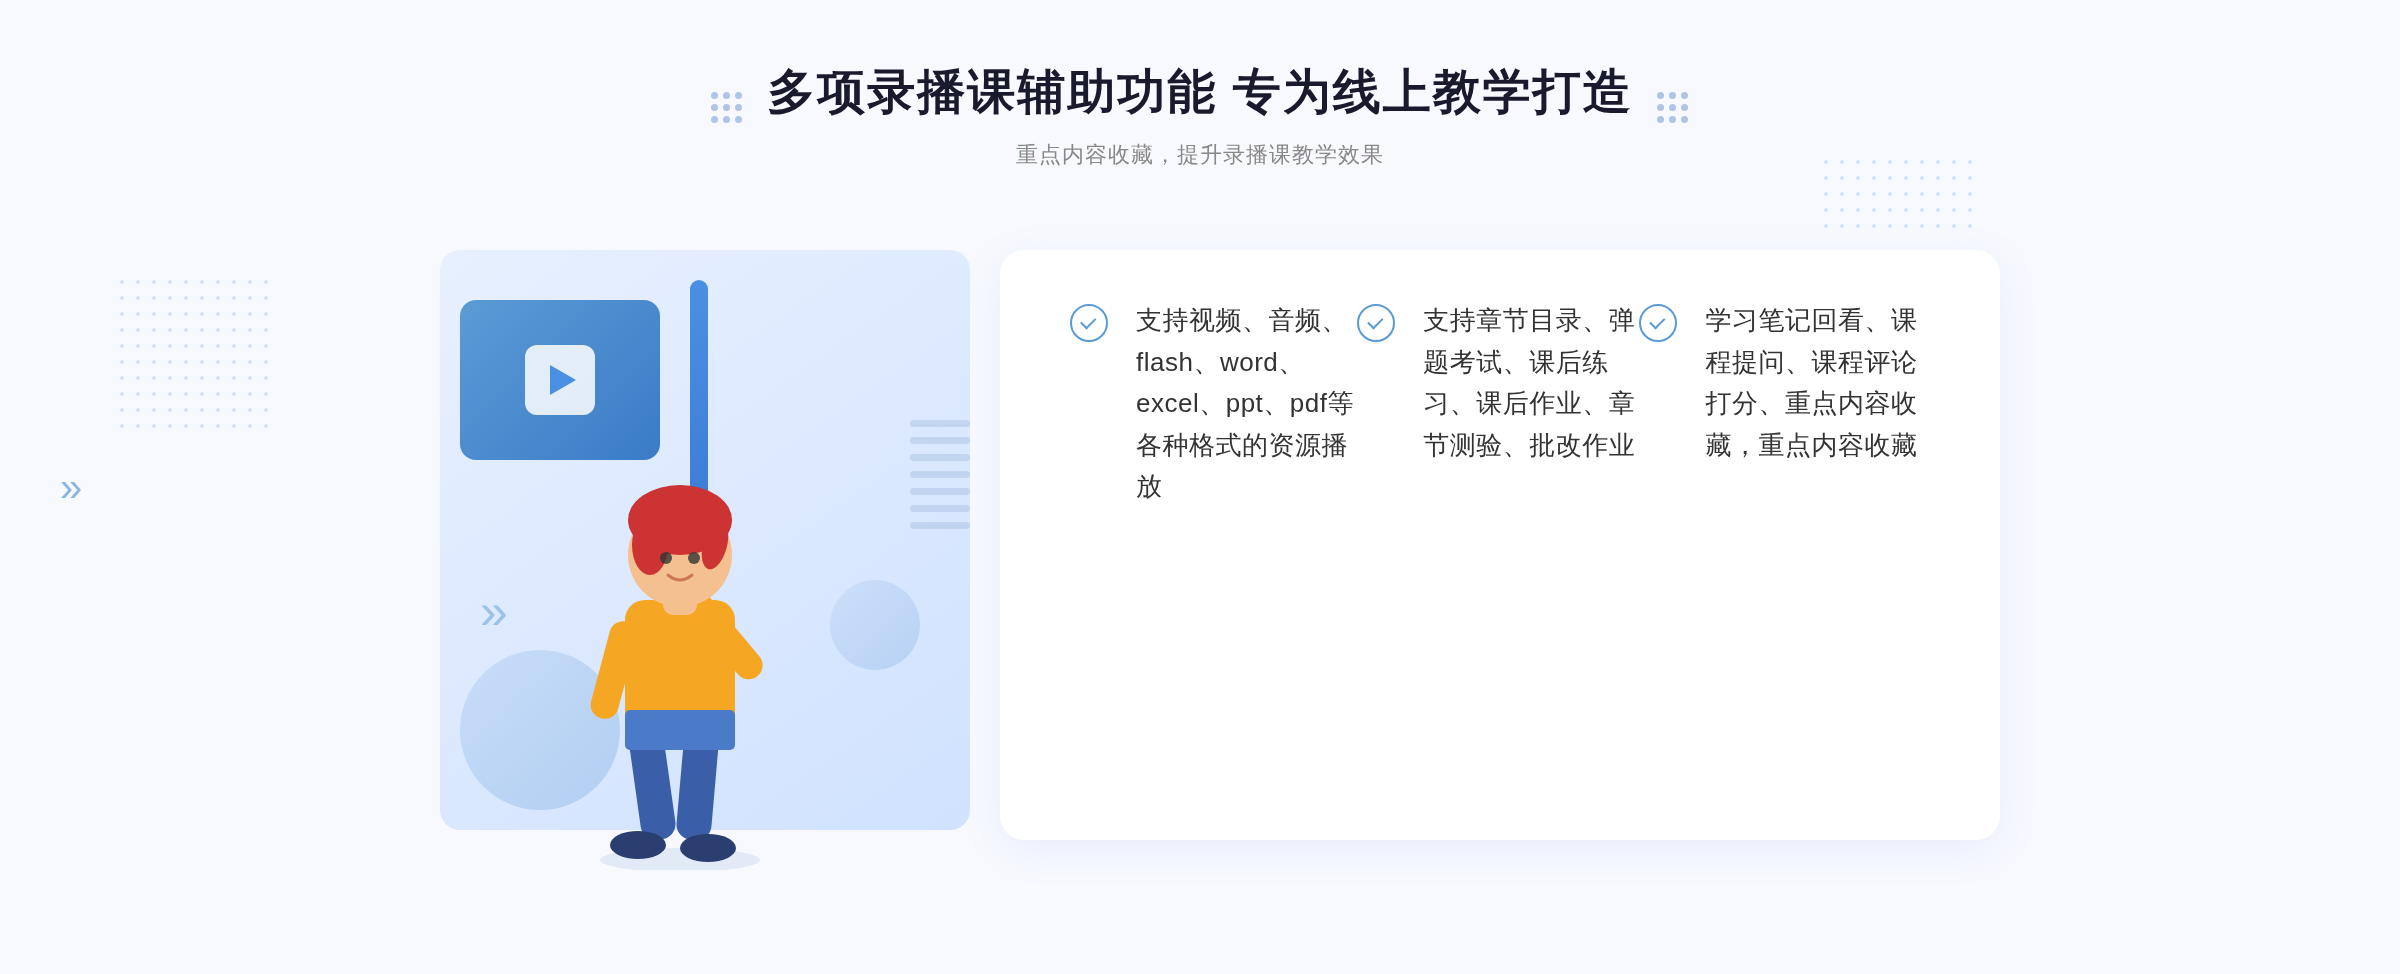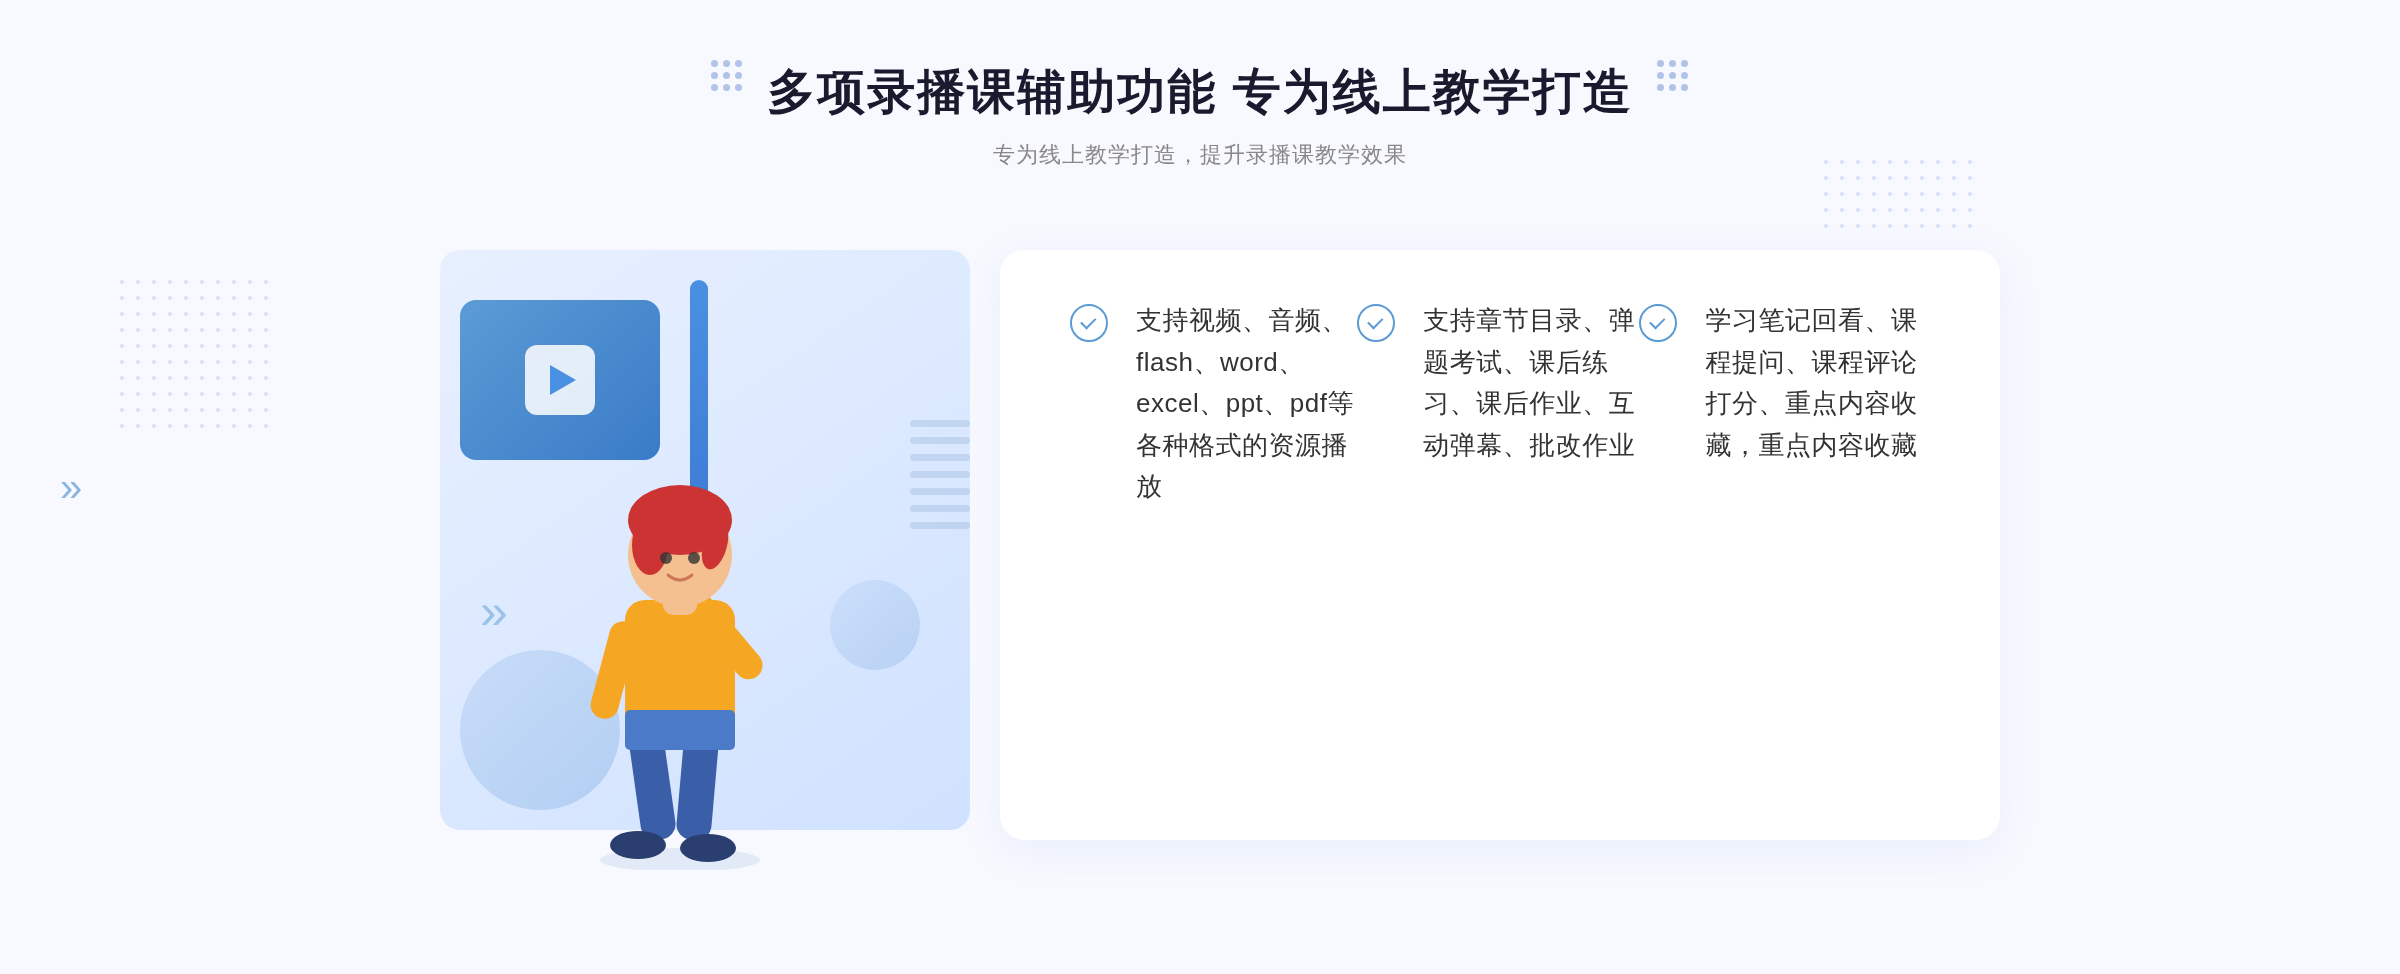--- a/index.html
+++ b/index.html
@@ -30,21 +30,21 @@
     .header-section {
       text-align: center;
       padding-top: 60px;
       padding-bottom: 20px;
       position: relative;
       z-index: 2;
     }
 
     .title-wrapper {
       display: flex;
-      align-items: flex-start;
+      align-items: flex-end;
       justify-content: center;
       gap: 24px;
     }
 
     .title-dots {
       display: flex;
       gap: 5px;
       align-items: center;
     }
 
@@ -497,21 +497,21 @@
             <div class="title-dot-item"></div>
           <div class="title-dot-item"></div>
             <div class="title-dot-item"></div>
             <div class="title-dot-item"></div>
           <div class="title-dot-item"></div>
             <div class="title-dot-item"></div>
             <div class="title-dot-item"></div>
         </div>
       </div>
     </div>
-    <p class="subtitle">专为线上教学打造，提升录播课教学效果</p>
+    <p class="subtitle">重点内容收藏，提升录播课教学效果</p>
   </div>
 
   <div class="content-area">
 
     <div class="left-image-section">
 
       <div class="bg-card"></div>
 
       <div class="blue-accent"></div>
 
@@ -575,21 +575,21 @@
         <div class="check-icon">
           <div class="check-circle"></div>
         </div>
         <span class="feature-text">支持视频、音频、flash、word、excel、ppt、pdf等各种格式的资源播放</span>
       </div>
 
       <div class="feature-item">
         <div class="check-icon">
           <div class="check-circle"></div>
         </div>
-        <span class="feature-text">支持章节目录、弹题考试、课后练习、课后作业、互动弹幕、批改作业</span>
+        <span class="feature-text">支持章节目录、弹题考试、课后练习、课后作业、章节测验、批改作业</span>
       </div>
 
       <div class="feature-item">
         <div class="check-icon">
           <div class="check-circle"></div>
         </div>
         <span class="feature-text">学习笔记回看、课程提问、课程评论打分、重点内容收藏，重点内容收藏</span>
       </div>
 
 

